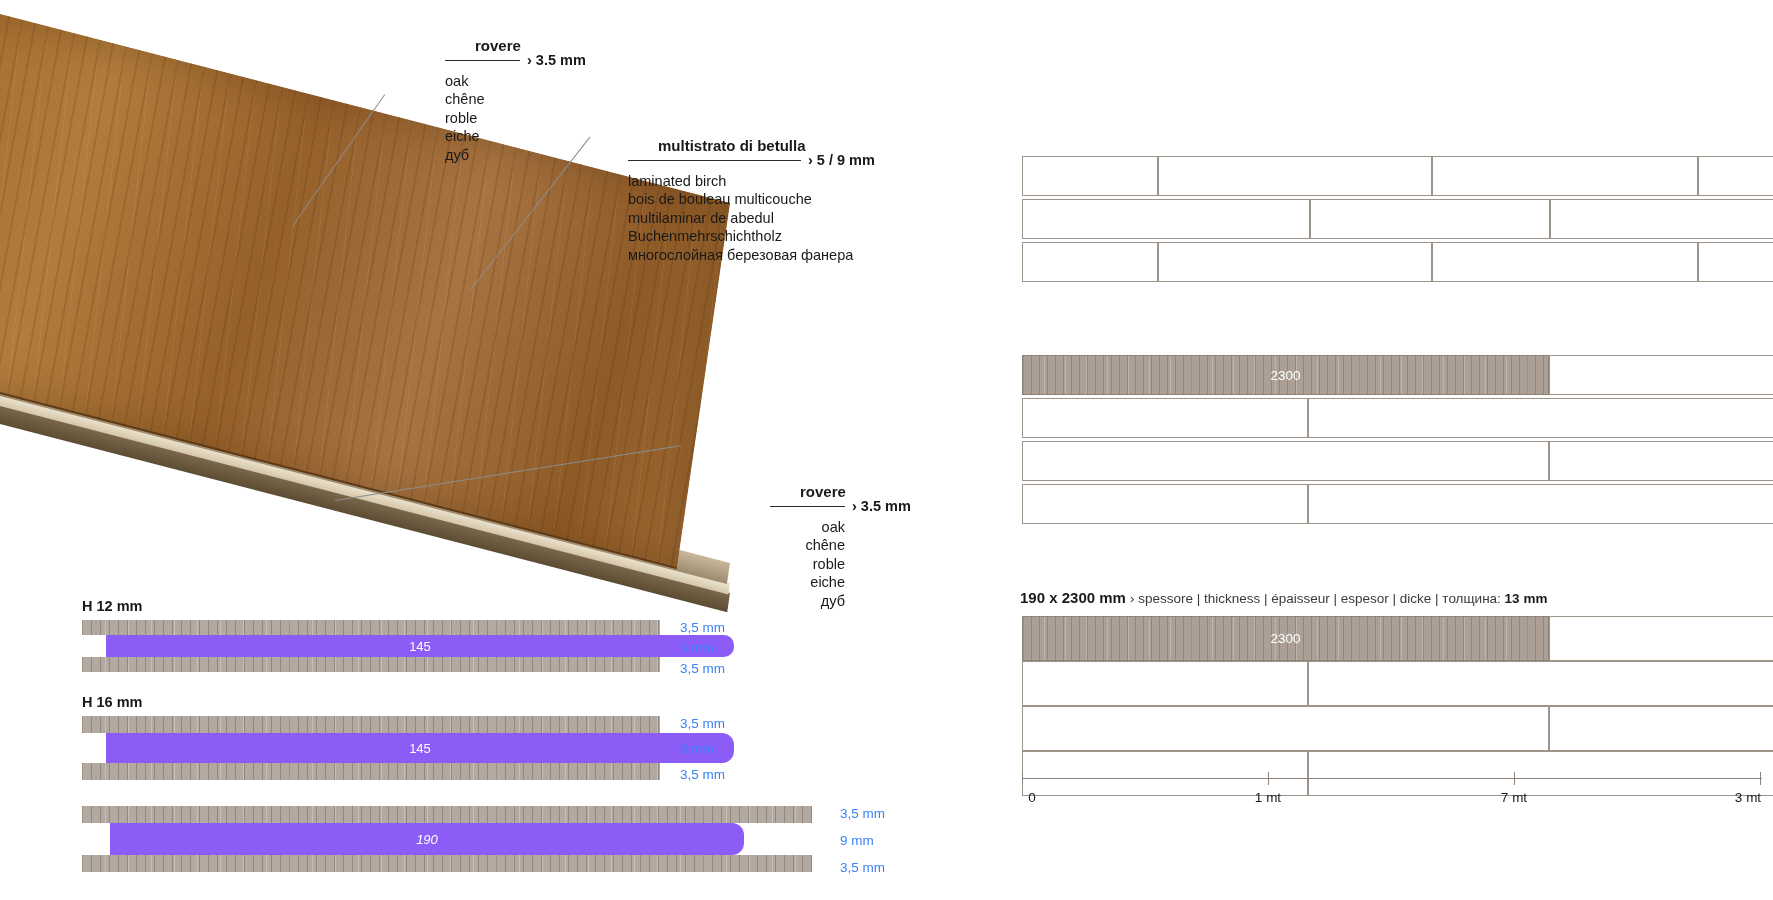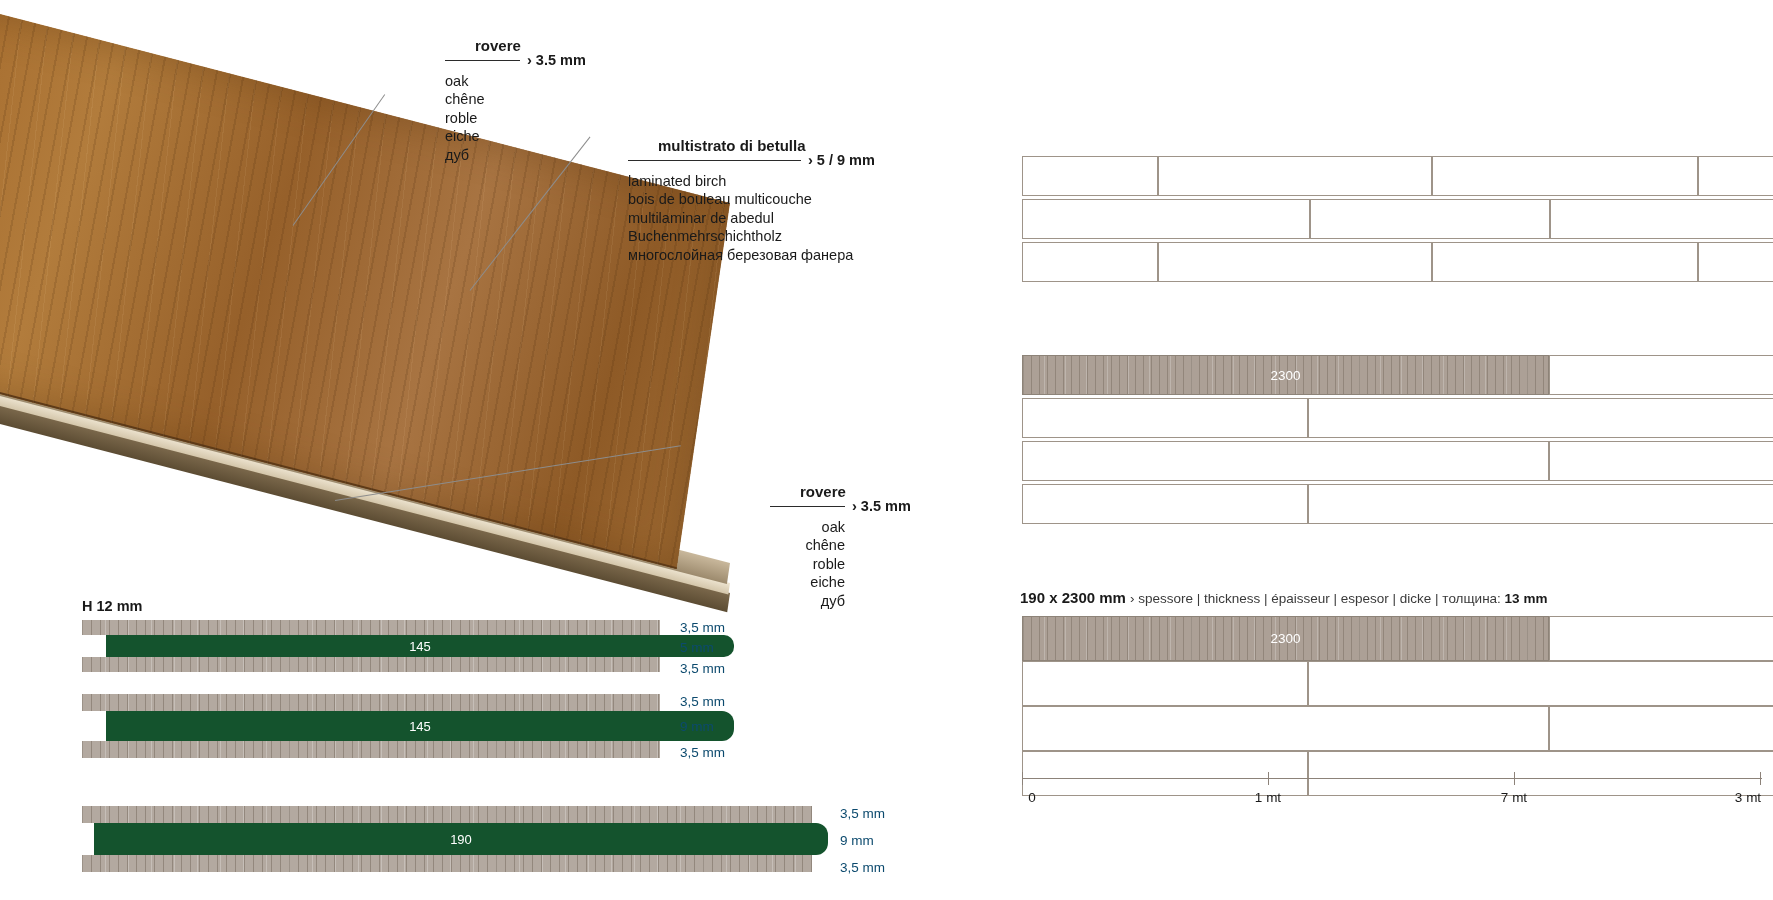--- a/index.html
+++ b/index.html
@@ -117,32 +117,32 @@
   .pf-band {
     position: absolute;
     left: 0;
     background: #b3a9a0;
     background-image:
       repeating-linear-gradient(90deg, rgba(120,108,96,.55) 0 1px, rgba(255,255,255,0) 1px 9px),
       repeating-linear-gradient(90deg, rgba(255,255,255,.25) 0 1px, rgba(0,0,0,0) 1px 23px);
   }
   .pf-core {
     position: absolute;
-    background: #14532d;
+    background: #8b5cf6;
     color: #ffffff;
     font-size: 13px;
     display: flex;
     align-items: center;
     justify-content: center;
   }
   .pf-core span { color: #ffffff; }
   .pf-dims {
     position: absolute;
     font-size: 13.5px;
-    color: #0c4a6e;
+    color: #3b82f6;
     line-height: 1;
   }
   .pf-dims div { position: absolute; white-space: nowrap; }
 
   
   #right-panel {
     position: absolute;
     left: 1020px; top: 0;
     width: 753px; height: 900px;
   }
@@ -278,38 +278,39 @@
       <div class="pf-band" style="top:37px; height:15px; width:578px;"></div>
       <div class="pf-dims" style="left:598px; top:0; width:180px; height:55px;">
         <div style="top:1px;">3,5 mm</div>
         <div style="top:21px;">5 mm</div>
         <div style="top:42px;">3,5 mm</div>
       </div>
     </div>
   </div>
 
   <div class="profile-block" style="left:82px; top:694px; width:800px;">
+    <div class="profile-title">H 16 mm</div>
     <div class="profile-draw" style="height:74px;">
       <div class="pf-band" style="top:0; height:17px; width:578px;"></div>
       <div class="pf-core" style="top:17px; height:30px; left:24px; width:628px; border-radius:0 12px 12px 0;">
         <span>145</span>
       </div>
       <div class="pf-band" style="top:47px; height:17px; width:578px;"></div>
       <div class="pf-dims" style="left:598px; top:0; width:180px; height:66px;">
         <div style="top:1px;">3,5 mm</div>
         <div style="top:26px;">9 mm</div>
         <div style="top:52px;">3,5 mm</div>
       </div>
     </div>
   </div>
 
   <div class="profile-block" style="left:82px; top:806px; width:800px;">
     <div class="profile-draw" style="height:78px;">
       <div class="pf-band" style="top:0; height:17px; width:730px;"></div>
-      <div class="pf-core" style="top:17px; height:32px; left:12px; width:734px; border-radius:0 12px 12px 0;">
+      <div class="pf-core" style="top:17px; height:32px; left:28px; width:634px; border-radius:0 12px 12px 0;font-style:italic;">
         <span>190</span>
       </div>
       <div class="pf-band" style="top:49px; height:17px; width:730px;"></div>
       <div class="pf-dims" style="left:758px; top:0; width:180px; height:66px;">
         <div style="top:1px;">3,5 mm</div>
         <div style="top:28px;">9 mm</div>
         <div style="top:55px;">3,5 mm</div>
       </div>
     </div>
   </div>

